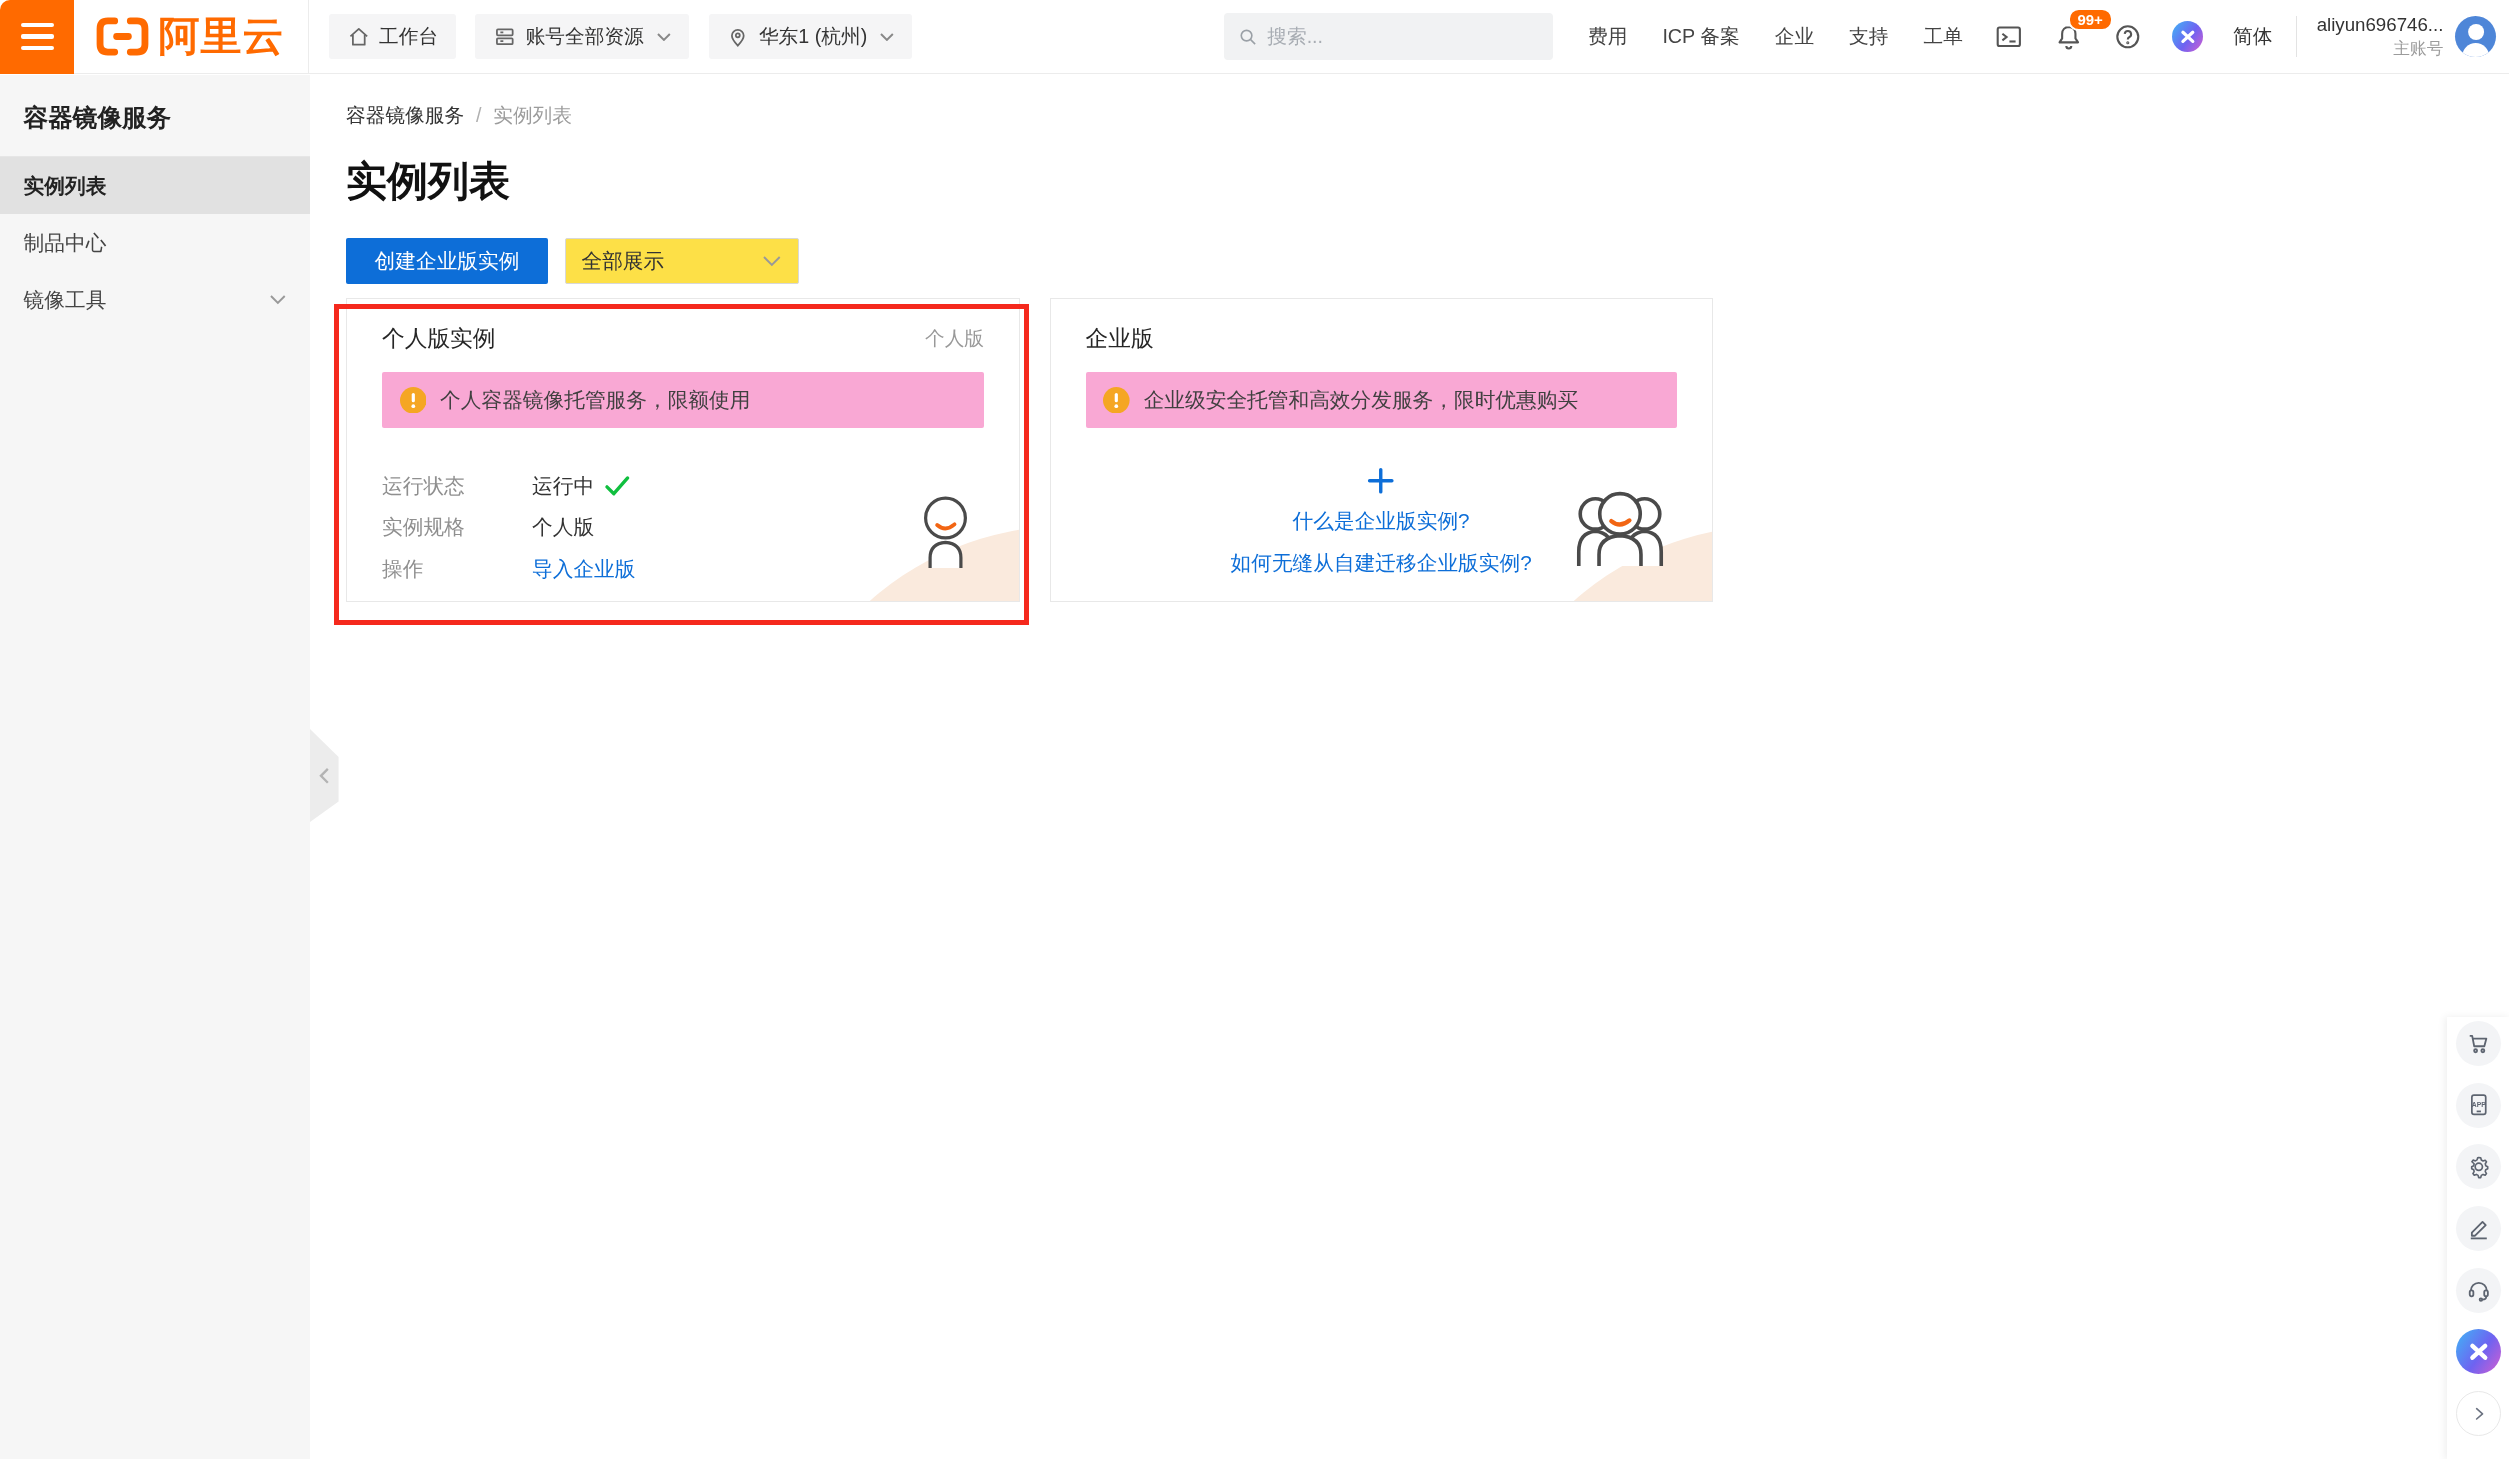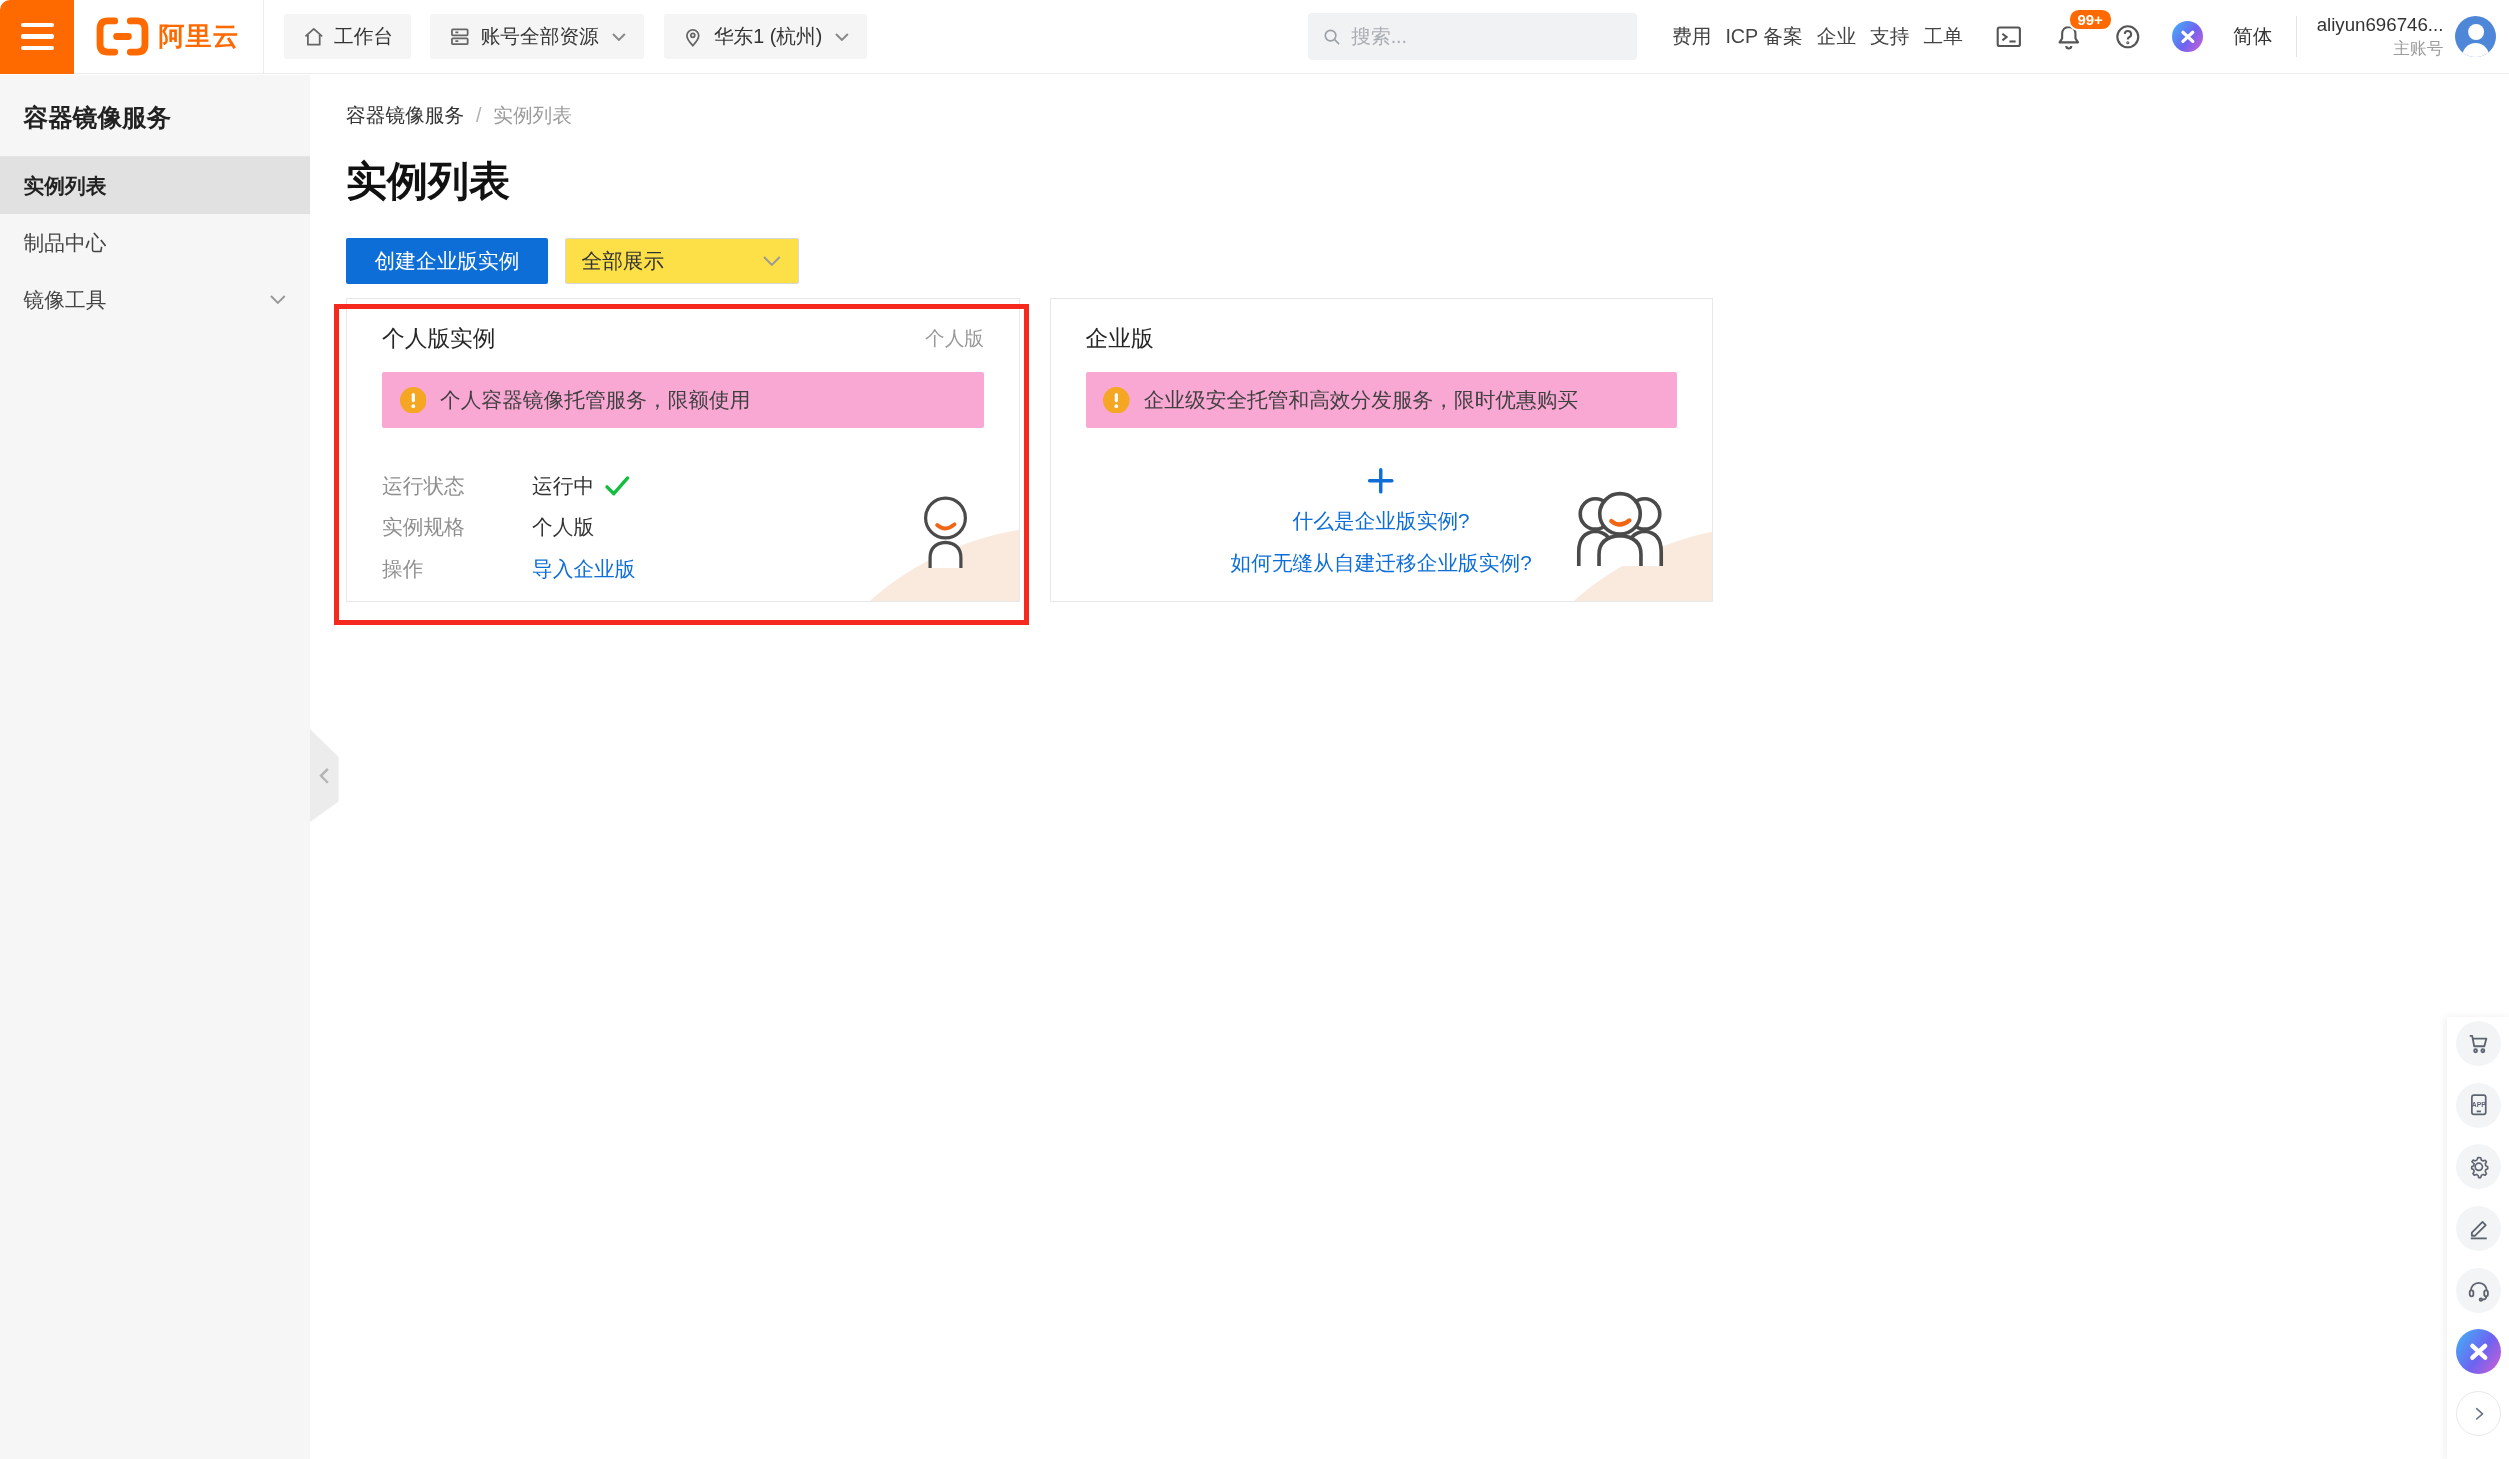--- a/index.html
+++ b/index.html
@@ -7,32 +7,32 @@
   body { font-family:"Liberation Sans","DejaVu Sans",sans-serif; background:#fff; color:#333; overflow:hidden; }
   .app { position:relative; width:2510px; height:1460px; overflow:hidden; }
 
   
   .topbar { position:absolute; top:0; left:0; right:0; height:74px; background:#fff;
             border-bottom:1px solid #ececec; display:flex; align-items:center; z-index:30; }
   .hamburger { width:74px; height:74px; background:#ff6a00; border-top-left-radius:9.9px;
                display:flex; flex-direction:column; justify-content:center; align-items:center; gap:6.9px; cursor:pointer; flex:none; }
   .hamburger i { display:block; width:33px; height:4.4px; background:#fff; border-radius:2px; }
   .logo { display:flex; align-items:center; gap:9.9px; margin-left:21.7px; flex:none; }
-  .logo-text { color:#ff6a00; font-size:26px; font-weight:700; letter-spacing:1px; }
+  .logo-text { color:#ff6a00; font-size:41px; font-weight:700; letter-spacing:1px; }
   .tb-divider { width:1px; height:74px; background:#ececec; margin-left:23.6px; flex:none; }
   .tb-btn { display:flex; align-items:center; height:45px; padding:0 17.7px; background:#f5f5f6; border-radius:3px;
             margin-left:19.7px; font-size:19.7px; color:#333; cursor:pointer; flex:none; white-space:nowrap; }
   .tb-btn svg { margin-right:8.9px; }
   .tb-btn .chev { margin-left:11.8px; margin-right:0; }
   .search { margin-left:auto; display:flex; align-items:center; width:329px; height:47px; background:#f1f2f3;
             border-radius:4px; padding:0 13.8px; flex:none; }
   .search input { border:none; outline:none; background:transparent; font-size:19.7px; color:#333; width:100%;
                   font-family:inherit; margin-left:9.9px; }
   .search input::placeholder { color:#a8adb3; }
-  .top-menu { display:flex; align-items:center; gap:14px; margin-left:35px; flex:none; }
+  .top-menu { display:flex; align-items:center; gap:35px; margin-left:35px; flex:none; }
   .top-menu span { font-size:19.7px; color:#444; cursor:pointer; white-space:nowrap; }
   .top-icons { display:flex; align-items:center; gap:29.6px; margin-left:31.5px; flex:none; }
   .icon-btn { position:relative; display:flex; align-items:center; justify-content:center; cursor:pointer; color:#555; }
   .badge { position:absolute; top:-13.8px; left:14px; background:#ff6a00; color:#fff; font-size:15px; font-weight:700;
            padding:2px 7.9px; border-radius:10.8px; border:2px solid #fff; line-height:1; white-space:nowrap; }
   .ai-circle { width:31.5px; height:31.5px; border-radius:50%;
                background:linear-gradient(125deg,#3fb6f6 0%,#6e63f1 55%,#d45ed0 100%);
                display:flex; align-items:center; justify-content:center; }
   .lang { font-size:19.7px; color:#333; margin-left:29.6px; cursor:pointer; flex:none; }
   .user-divider { width:1px; height:41px; background:#e3e3e3; margin:0 19.7px 0 23.6px; flex:none; }

